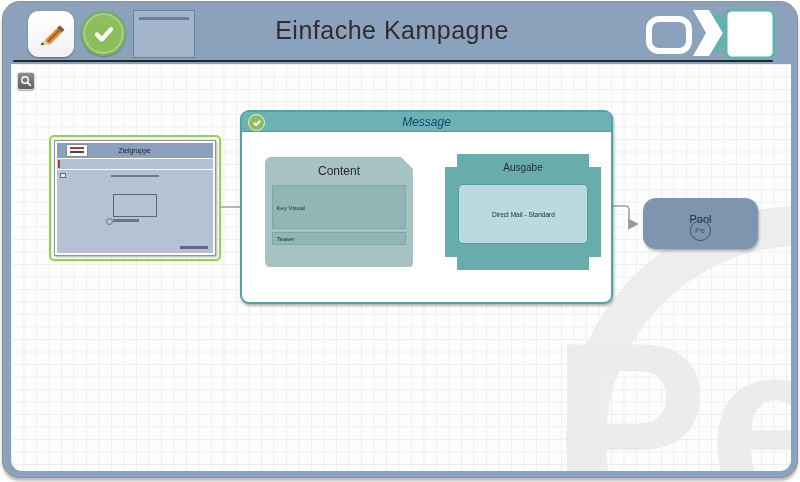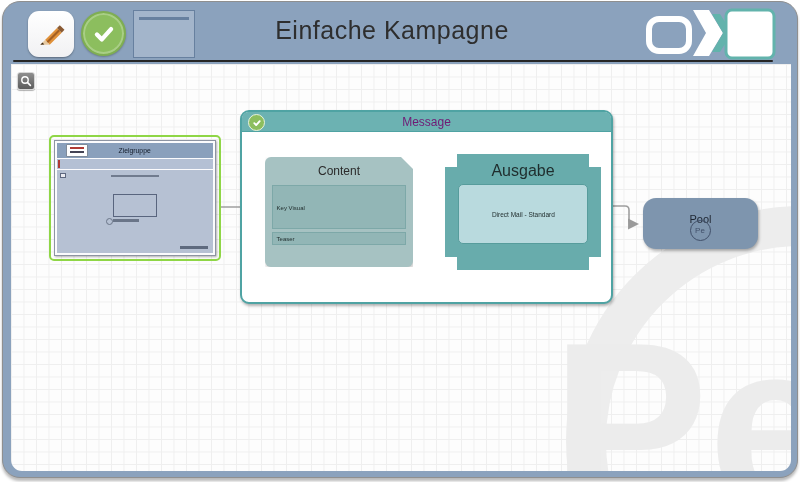--- a/index.html
+++ b/index.html
@@ -95,21 +95,21 @@
   .msg {
     position:absolute; left:229px; top:46px; width:373px; height:194px;
     background:#ffffff; border:2px solid #4fa3a3; border-radius:9px;
     box-shadow:1px 2px 3px rgba(0,0,0,0.3);
   }
   .msg-header {
     position:relative; height:20px; background:#6cb2b2; border-radius:6px 6px 0 0;
     display:flex; align-items:center; justify-content:center;
     border-bottom:1px solid #4fa3a3;
   }
-  .msg-title { font-size:12px; color:#701a75; }
+  .msg-title { font-size:12px; color:#0c4a6e;font-style:italic; }
   .msg-check {
     position:absolute; left:6px; top:2px; width:17px; height:17px; border-radius:50%;
     background:#8cbe5e; border:1.5px solid #e9f2dc;
     display:flex; align-items:center; justify-content:center;
   }
 
   
   .content-node {
     position:absolute; left:254px; top:93px; width:148px; height:110px;
     background:#a6c2c2; border-radius:6px 0 6px 6px;
@@ -128,21 +128,21 @@
   
   .ausgabe-node {
     position:absolute; left:434px; top:90px; width:156px; height:116px;
     background:#68acac;
     clip-path:polygon(12px 0, calc(100% - 12px) 0, calc(100% - 12px) 13px, 100% 13px,
                       100% calc(100% - 13px), calc(100% - 12px) calc(100% - 13px),
                       calc(100% - 12px) 100%, 12px 100%, 12px calc(100% - 13px),
                       0 calc(100% - 13px), 0 13px, 12px 13px);
     filter:drop-shadow(1px 2px 2px rgba(0,0,0,0.25));
   }
-  .ausgabe-title { text-align:center; padding-top:8px; font-size:16px; color:#1f2d2d; }
+  .ausgabe-title { text-align:center; padding-top:8px; font-size:10px; color:#1f2d2d; }
   .ausgabe-inner {
     position:absolute; left:13px; right:13px; top:30px; bottom:26px;
     background:#b9dade; border:1px solid #579c9c; border-radius:5px;
     display:flex; align-items:center; justify-content:center;
   }
   .tiny-center { font-size:10px; transform:scale(0.65); color:#1e2a2a; white-space:nowrap; }
 
   
   .pool-node {
     position:absolute; left:632px; top:134px; width:115px; height:51px;

